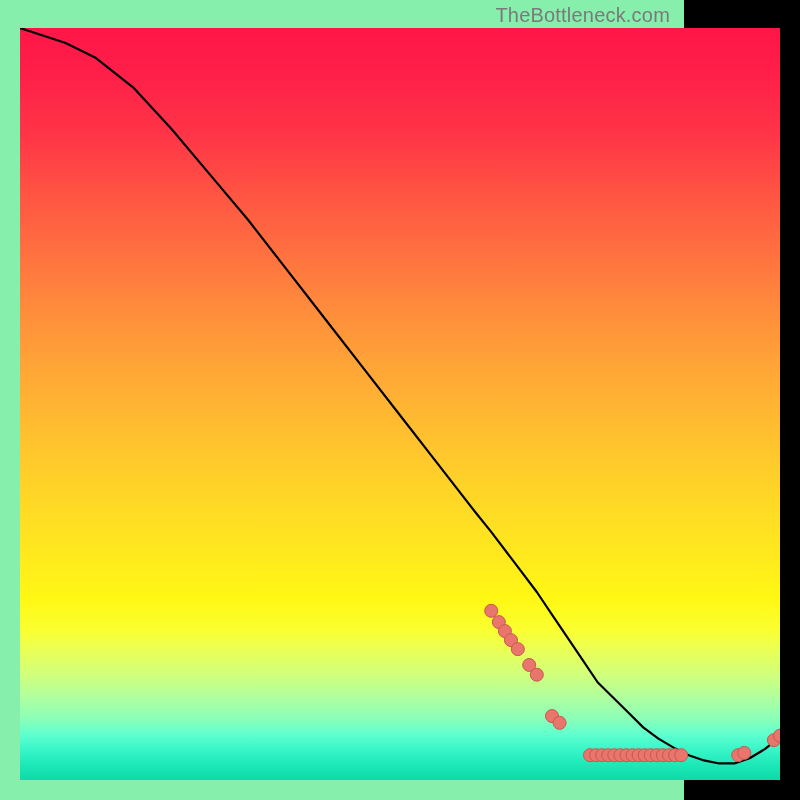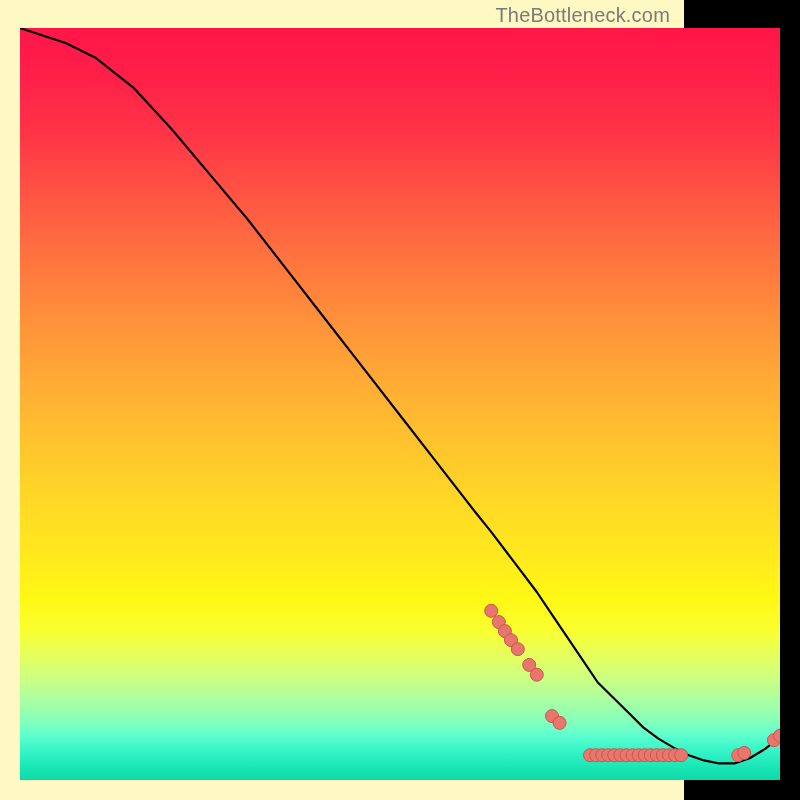--- a/index.html
+++ b/index.html
@@ -9,21 +9,21 @@
     background: #000;
     font-family: Arial, sans-serif;
     position: relative;
     overflow: hidden;
   }
   .frame {
     position: absolute;
     top: 0; left: 0;
     width: 684px;
     height: 800px;
-    background: #fef9c3;
+    background: #86efac;
   }
   .attribution {
     position: absolute;
     top: 4px;
     right: 14px;
     color: #7a7a7a;
     font-size: 20px;
     font-weight: 500;
     letter-spacing: 0.2px;
   }

